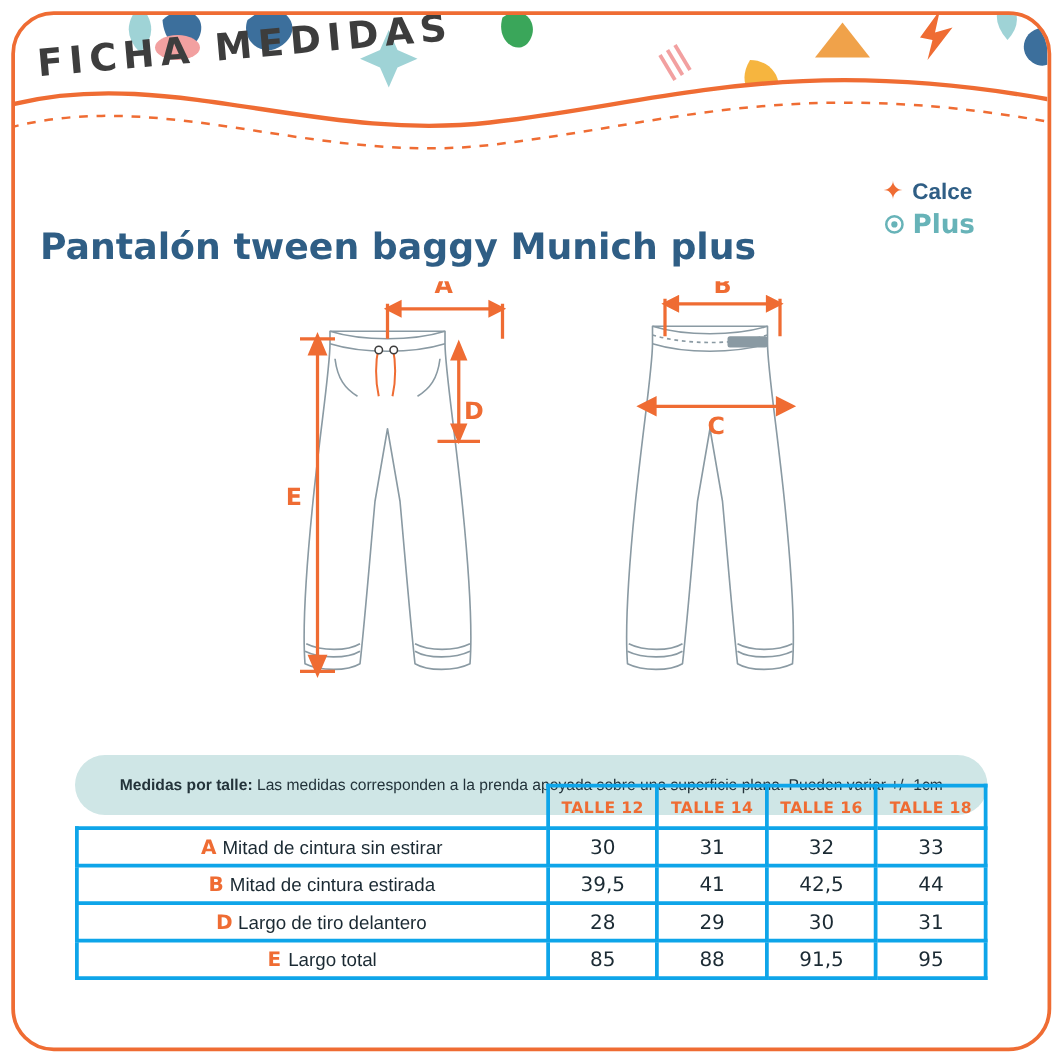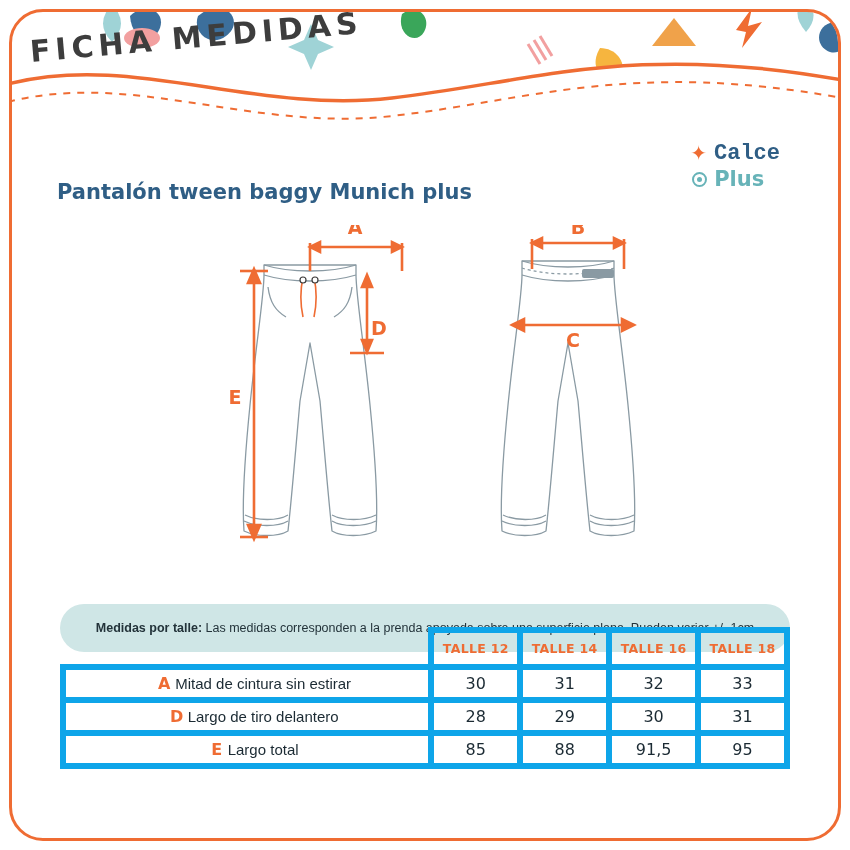--- a/index.html
+++ b/index.html
@@ -46,38 +46,38 @@
     position:absolute;
     left:42px;top:140px;
     color:#ef6c33;
     font-size:27px;
     font-weight:bold;
     letter-spacing:0.5px;
     font-family:"DejaVu Sans", sans-serif;
   }
   .prodname{
     position:absolute;
-    left:57px;top:180px;
+    left:32px;top:180px;
     color:#2f5e85;
-    font-size:21px;
+    font-size:29px;
     font-weight:bold;
     font-family:"DejaVu Sans", sans-serif;
   }
   .calce{
     position:absolute;
     right:70px;top:140px;
     text-align:left;
   }
   .calce-row{
     display:flex;align-items:center;gap:7px;
     height:26px;
   }
   .calce-word{
-    color:#2f5e85;font-size:22px;font-weight:bold;
-    font-family:Liberation Mono, monospace;
+    color:#2f5e85;font-size:18px;font-weight:bold;
+    font-family:Liberation Sans, sans-serif;
   }
   .plus-word{
     color:#67b3b8;font-size:21px;font-weight:bold;
     font-family:"DejaVu Sans", sans-serif;
   }
   .star{color:#ef6c33;font-size:20px;line-height:1;}
   .ring{
     width:15px;height:15px;border-radius:50%;
     border:2px solid #67b3b8;box-sizing:border-box;
     display:flex;align-items:center;justify-content:center;
@@ -101,21 +101,21 @@
   .note b{font-weight:bold;}
 
   
   table.sizes{
     position:absolute;
     left:60px;top:627px;width:730px;
     border-collapse:collapse;
     font-size:14px;
   }
   table.sizes th, table.sizes td{
-    border:6px solid #0ea5e9;
+    border:3px solid #0ea5e9;
     padding:0;
     height:27px;
   }
   table.sizes thead th{
     color:#ef6c33;
     font-weight:bold;
     font-size:12.5px;
     letter-spacing:0.3px;
     font-family:"DejaVu Sans", sans-serif;
     text-align:center;
@@ -286,20 +286,27 @@
     </thead>
     <tbody>
       <tr>
         <td class="lbl-cell"><span class="lbl-letter">A</span><span>Mitad de cintura sin estirar</span></td>
         <td class="val">30</td>
         <td class="val">31</td>
         <td class="val">32</td>
         <td class="val">33</td>
       </tr>
       <tr>
+        <td class="lbl-cell"><span class="lbl-letter">B</span><span>Mitad de cintura estirada</span></td>
+        <td class="val">39,5</td>
+        <td class="val">41</td>
+        <td class="val">42,5</td>
+        <td class="val">44</td>
+      </tr>
+      <tr>
         <td class="lbl-cell"><span class="lbl-letter">D</span><span>Largo de tiro delantero</span></td>
         <td class="val">28</td>
         <td class="val">29</td>
         <td class="val">30</td>
         <td class="val">31</td>
       </tr>
       <tr>
         <td class="lbl-cell"><span class="lbl-letter">E</span><span>Largo total</span></td>
         <td class="val">85</td>
         <td class="val">88</td>

